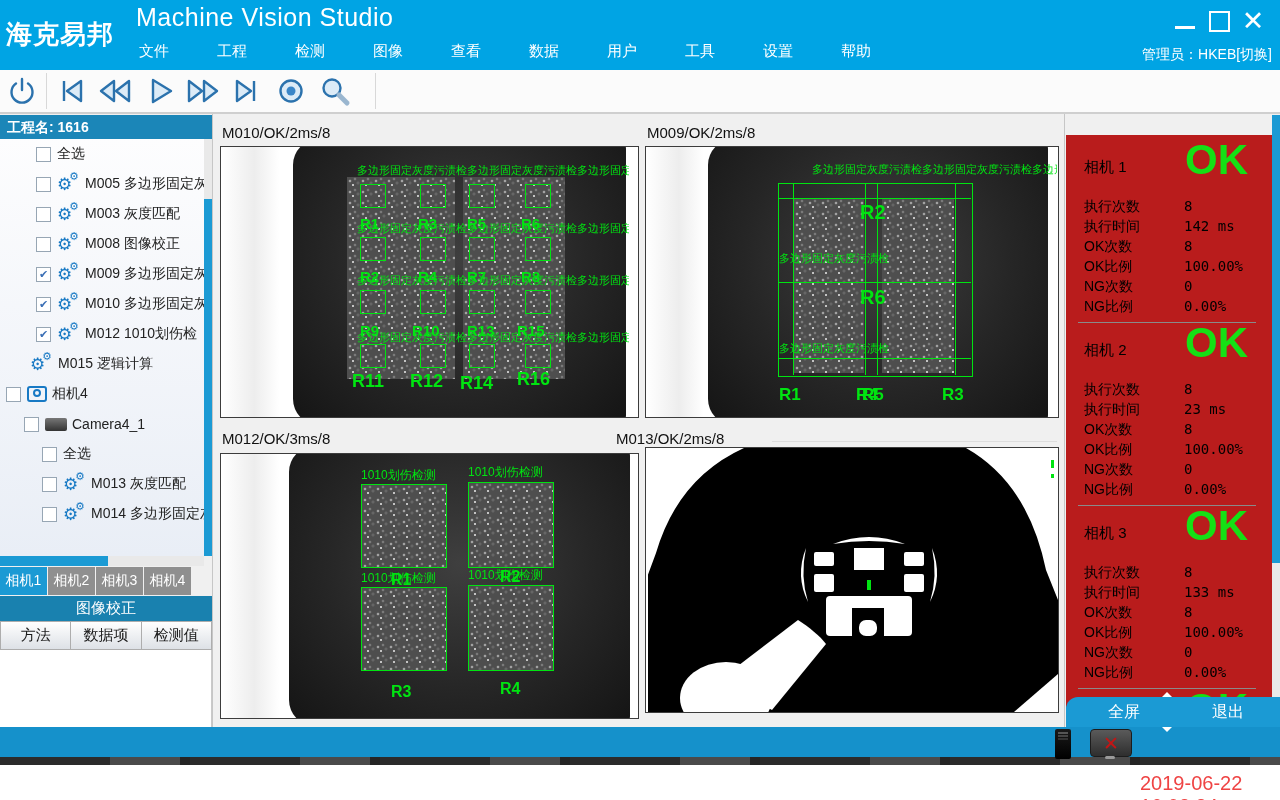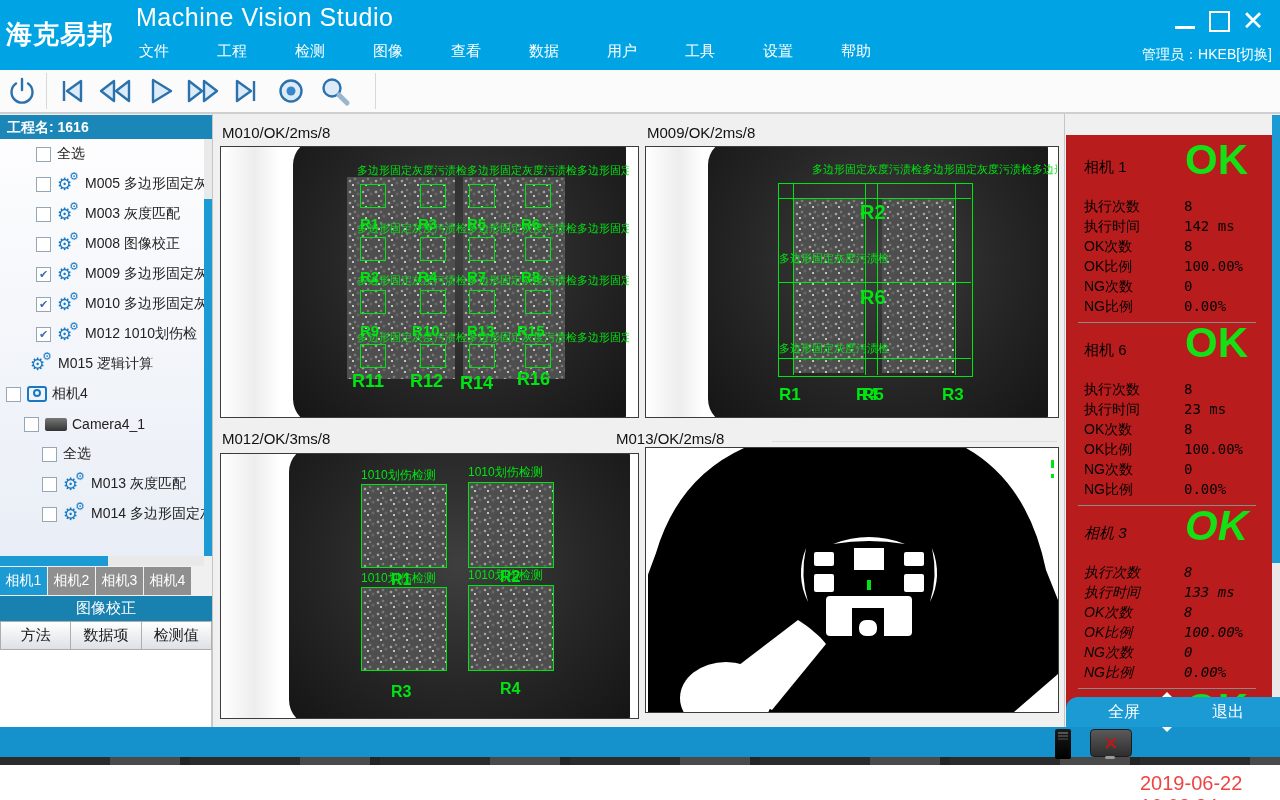--- a/index.html
+++ b/index.html
@@ -433,37 +433,37 @@
       <div class="srow-v" style="top: 96px;">8</div>
       <div class="srow-l" style="top: 116px;">OK比例</div>
       <div class="srow-v" style="top: 116px;">100.00%</div>
       <div class="srow-l" style="top: 136px;">NG次数</div>
       <div class="srow-v" style="top: 136px;">0</div>
       <div class="srow-l" style="top: 156px;">NG比例</div>
       <div class="srow-v" style="top: 156px;">0.00%</div>
       <div class="cam-sep"></div>
     </div>
     <div class="cam-block" style="top: 190px;">
-      <div class="cam-name">相机 6</div>
+      <div class="cam-name">相机 2</div>
       <div class="cam-ok">OK</div>
       <div class="srow-l" style="top: 56px;">执行次数</div>
       <div class="srow-v" style="top: 56px;">8</div>
       <div class="srow-l" style="top: 76px;">执行时间</div>
       <div class="srow-v" style="top: 76px;">23 ms</div>
       <div class="srow-l" style="top: 96px;">OK次数</div>
       <div class="srow-v" style="top: 96px;">8</div>
       <div class="srow-l" style="top: 116px;">OK比例</div>
       <div class="srow-v" style="top: 116px;">100.00%</div>
       <div class="srow-l" style="top: 136px;">NG次数</div>
       <div class="srow-v" style="top: 136px;">0</div>
       <div class="srow-l" style="top: 156px;">NG比例</div>
       <div class="srow-v" style="top: 156px;">0.00%</div>
       <div class="cam-sep"></div>
     </div>
-    <div class="cam-block" style="top: 373px; font-style: italic;">
+    <div class="cam-block" style="top: 373px;">
       <div class="cam-name">相机 3</div>
       <div class="cam-ok">OK</div>
       <div class="srow-l" style="top: 56px;">执行次数</div>
       <div class="srow-v" style="top: 56px;">8</div>
       <div class="srow-l" style="top: 76px;">执行时间</div>
       <div class="srow-v" style="top: 76px;">133 ms</div>
       <div class="srow-l" style="top: 96px;">OK次数</div>
       <div class="srow-v" style="top: 96px;">8</div>
       <div class="srow-l" style="top: 116px;">OK比例</div>
       <div class="srow-v" style="top: 116px;">100.00%</div>

